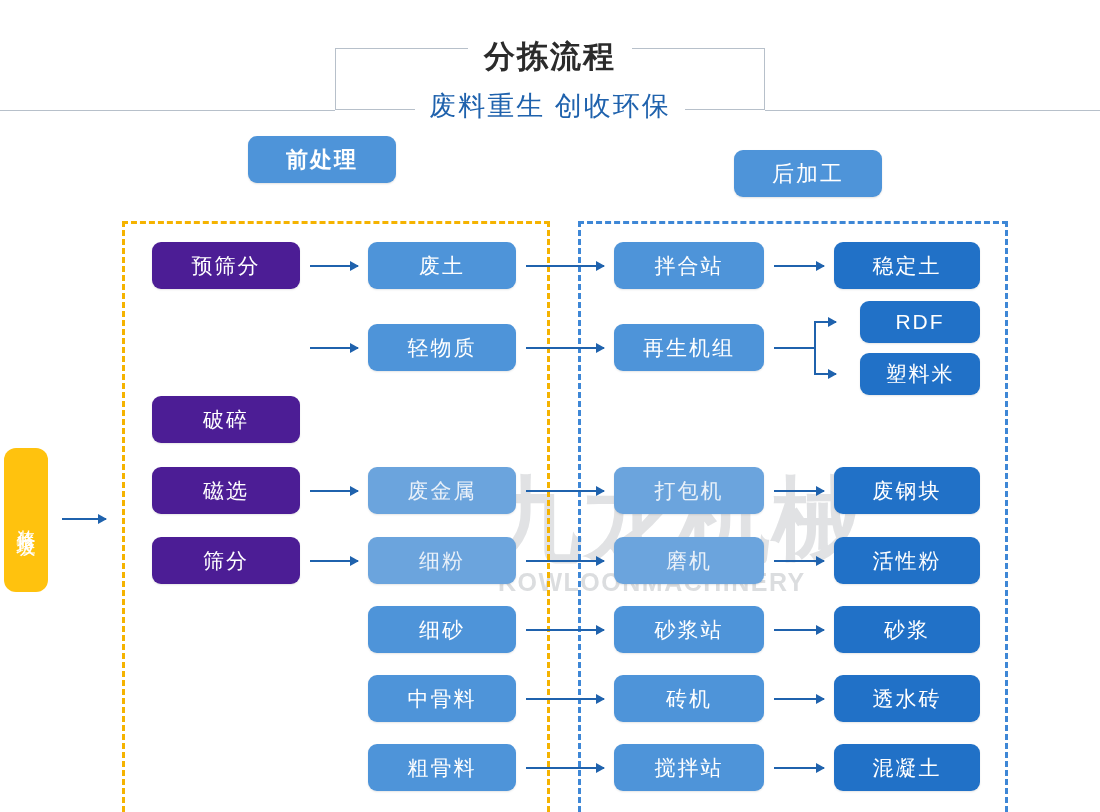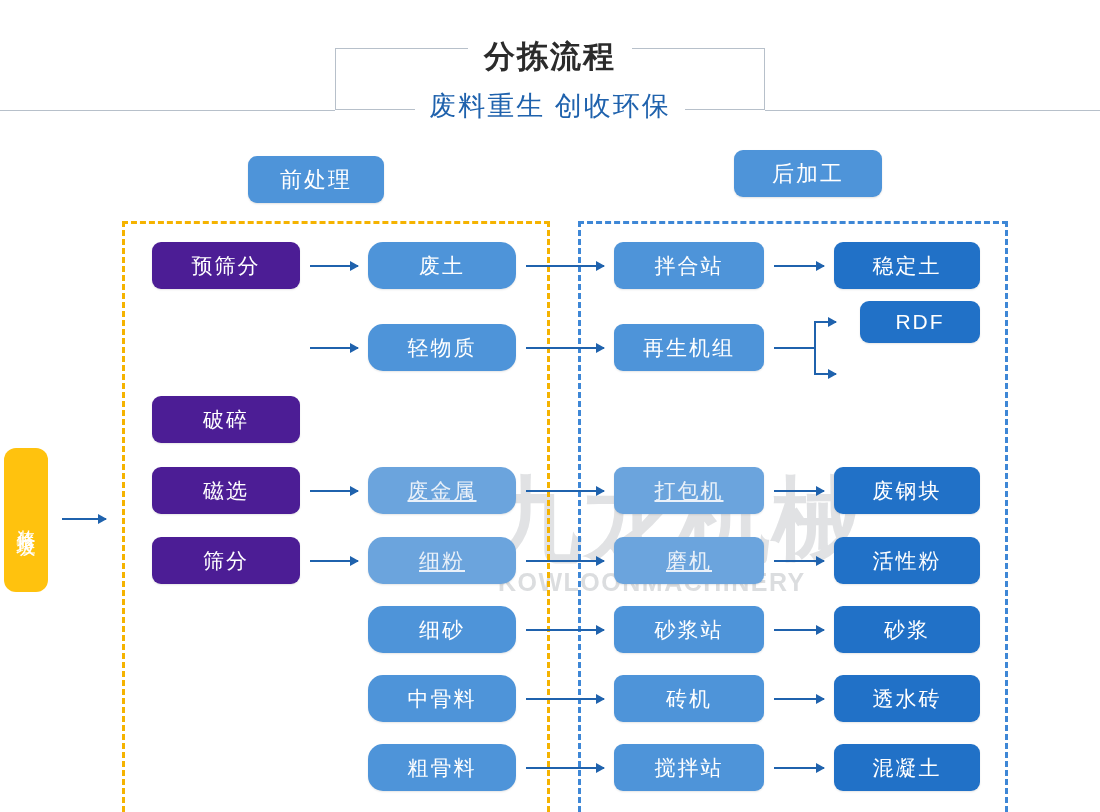--- a/index.html
+++ b/index.html
@@ -48,21 +48,21 @@
   .page-subtitle span{background:#ffffff;padding:0 14px;}
 
   
   .section-tag{
     position:absolute;height:47px;border-radius:9px;
     background:#4e94d9;color:#ffffff;
     display:flex;align-items:center;justify-content:center;
     font-size:22px;letter-spacing:2px;z-index:4;
     box-shadow:0 1px 2px rgba(0,0,0,.12);
   }
-  #tag-pre{left:248px;top:156px;width:136px;}
+  #tag-pre{left:248px;top:136px;width:148px;font-weight:bold;}
   #tag-post{left:726px;top:150px;width:148px;margin-left:8px;}
 
   
   .group-box{position:absolute;box-sizing:border-box;z-index:2;}
   #group-pre{left:122px;top:221px;width:428px;height:591px;
     border:3px dashed #f5b300;border-bottom:none;}
   #group-post{left:578px;top:221px;width:430px;height:591px;
     border:3px dashed #3e87d6;border-bottom:none;}
 
   
@@ -76,24 +76,24 @@
   .input-block .v{writing-mode:vertical-rl;text-orientation:upright;letter-spacing:3px;}
 
   
   .node{
     position:absolute;height:47px;border-radius:9px;
     display:flex;align-items:center;justify-content:center;
     color:#ffffff;font-size:21px;letter-spacing:2px;
     z-index:4;box-shadow:0 1px 2px rgba(0,0,0,.10);
   }
   .node.lvl1{background:#4c1d95;}
-  .node.lvl2{background:#4e94d9;border-radius:15px;}
+  .node.lvl2{background:#4e94d9;}
   .node.lvl3{background:#4e94d9;}
   .node.out{background:#2171c7;}
-  .node.faded{background:#6ba4dd;color:#eaf1f9;text-decoration:underline;}
+  .node.faded{background:#6ba4dd;color:#eaf1f9;}
 
   
   .col-a{left:152px;width:148px;}
   .col-b{left:368px;width:148px;}
   .col-c{left:614px;width:150px;}
   .col-d{left:834px;width:146px;}
 
   
   .arrow{position:absolute;height:2px;background:#1f62ad;z-index:3;}
   .arrow:after{
@@ -144,20 +144,21 @@
   <div class="node lvl2 col-b" style="top:324px;">轻物质</div>
   <div class="arrow" style="left:526px;top:347px;width:78px;"></div>
   <div class="node lvl3 col-c" style="top:324px;">再生机组</div>
 
   <div class="plainline" style="left:774px;top:347px;width:42px;"></div>
   <div class="vline" style="left:814px;top:322px;height:52px;"></div>
   <div class="arrow" style="left:814px;top:321px;width:22px;"></div>
   <div class="arrow" style="left:814px;top:373px;width:22px;"></div>
 
   <div class="node out" style="left:860px;top:301px;width:120px;height:42px;">RDF</div>
+  <div class="node out" style="left:860px;top:353px;width:120px;height:42px;">塑料米</div>
 
   <div class="node lvl1 col-a" style="top:396px;">破碎</div>
 
   <div class="node lvl1 col-a" style="top:467px;">磁选</div>
   <div class="arrow" style="left:310px;top:490px;width:48px;"></div>
   <div class="node lvl2 col-b faded" style="top:467px;">废金属</div>
   <div class="arrow" style="left:526px;top:490px;width:78px;"></div>
   <div class="node lvl3 col-c faded" style="top:467px;">打包机</div>
   <div class="arrow" style="left:774px;top:490px;width:50px;"></div>
   <div class="node out col-d" style="top:467px;">废钢块</div>

